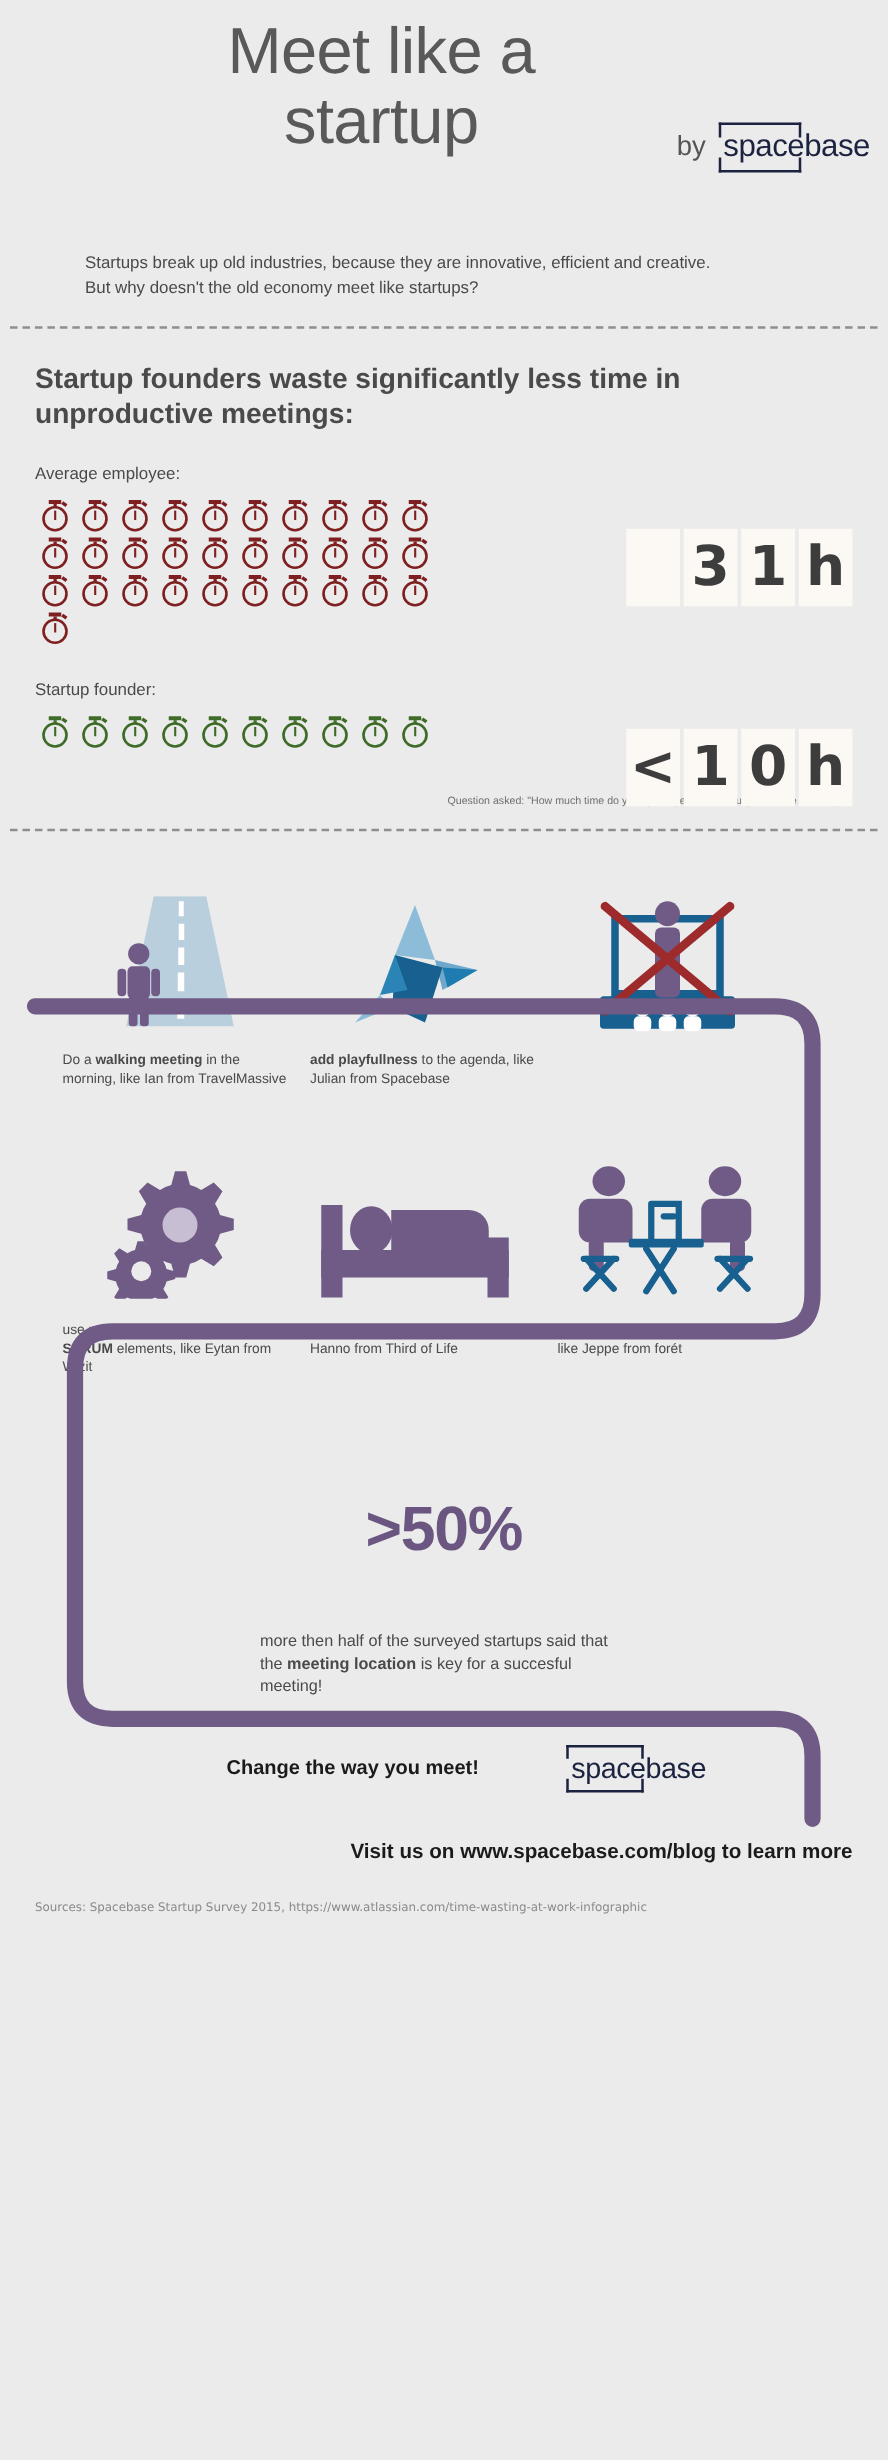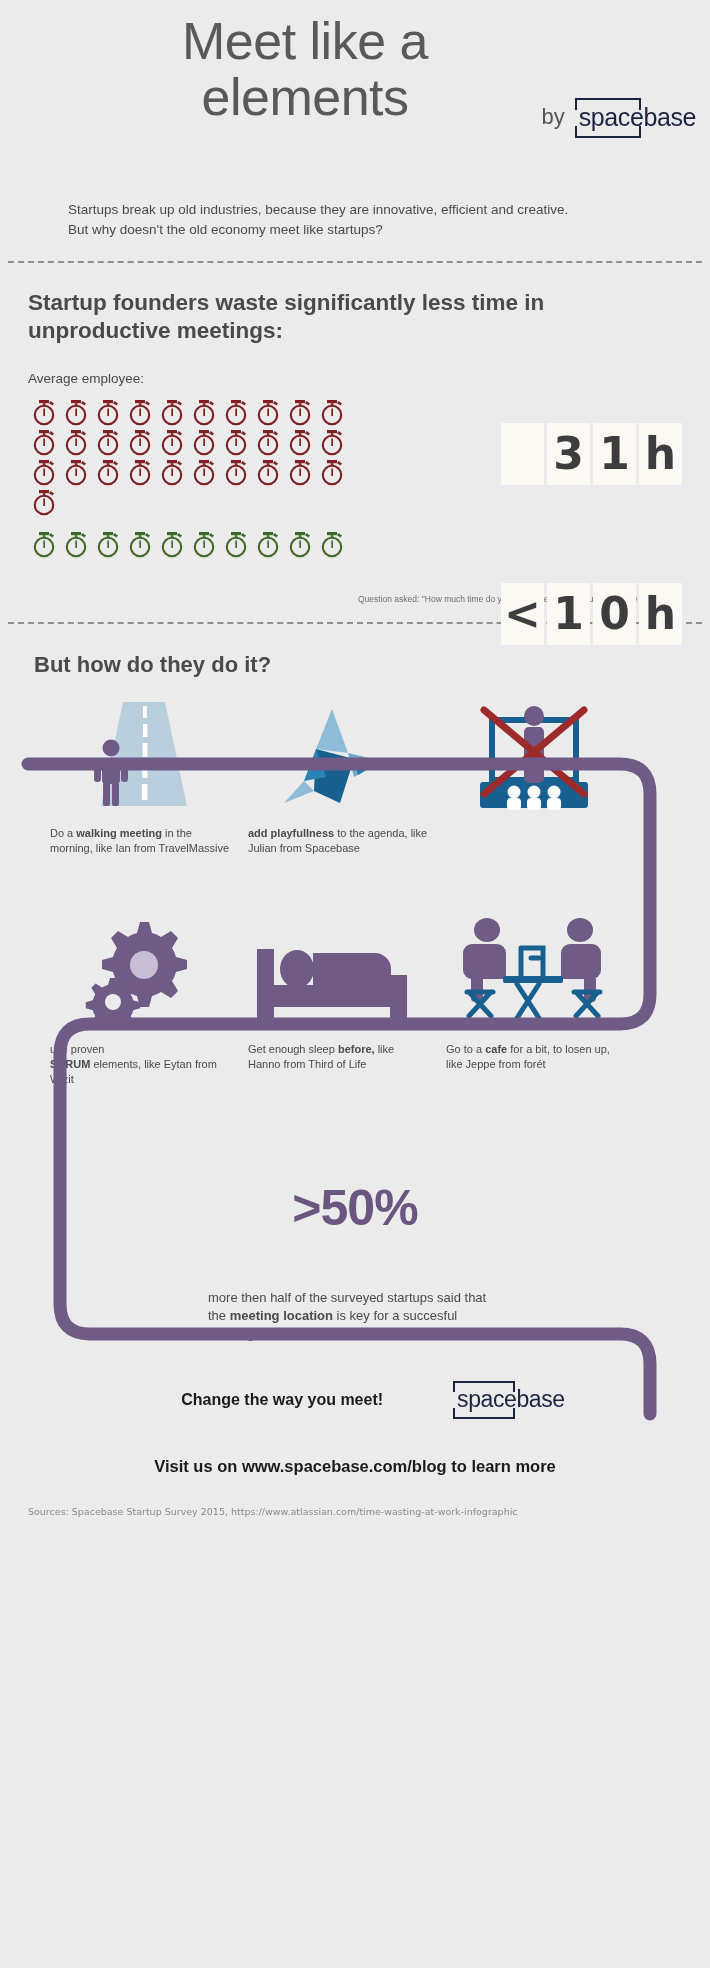--- a/index.html
+++ b/index.html
@@ -213,40 +213,40 @@
     gap: 70px;
     margin-top: 38px;
     padding-left: 40px;
   }
   .cta-text {
     font-size: 16px;
     font-weight: bold;
     color: #1b1b1b;
   }
   .visit {
-    text-align: center;
+    text-align: right;
     font-size: 16.5px;
     font-weight: bold;
     color: #1b1b1b;
     margin-top: 38px;
   }
   .sources {
     font-size: 9.5px;
     color: #8a8a8a;
     padding: 30px 0 0 28px;
     font-family: "DejaVu Sans", sans-serif;
   }
 </style>
 </head>
 <body>
 
 <div class="header">
   <div class="title">
     <div>Meet like a</div>
-    <div>elements</div>
+    <div>startup</div>
   </div>
   <div class="by-block">
     <span class="by-word">by</span>
     <span class="sb-logo">
       <span class="sb-word">spacebase</span>
     </span>
   </div>
 </div>
 
 <div class="intro">Startups break up old industries, because they are innovative, efficient and creative. But why doesn't the old economy meet like startups?</div>
@@ -476,20 +476,21 @@
       </svg>
     </div>
 
   <div class="counter" id="counter-employee">
       <div class="cell"></div>
       <div class="cell">3</div>
       <div class="cell">1</div>
       <div class="cell">h</div>
     </div>
 
+  <div class="sub-label">Startup founder:</div>
   <div class="watch-grid" id="founder-watches">
       <svg class="w" viewBox="0 0 32 30">
         <rect x="11" y="2" width="10" height="3.2" fill="#3f6b28"></rect>
         <rect x="22.5" y="3" width="4.2" height="2.6" fill="#3f6b28" transform="rotate(35 22.5 3)"></rect>
         <circle cx="16" cy="17" r="9.2" fill="none" stroke="#3f6b28" stroke-width="2.1"></circle>
         <rect x="14.8" y="5.2" width="2.6" height="3" fill="#3f6b28"></rect>
         <rect x="15.3" y="10.5" width="1.7" height="7.5" fill="#3f6b28"></rect>
       </svg>
       <svg class="w" viewBox="0 0 32 30">
         <rect x="11" y="2" width="10" height="3.2" fill="#3f6b28"></rect>
@@ -561,21 +562,20 @@
       <div class="cell">1</div>
       <div class="cell">0</div>
       <div class="cell">h</div>
     </div>
 </div>
 
 <div class="question-note">Question asked: "How much time do you spend per month in unproductive meetings?"</div>
 <div class="divider2"></div>
 
 <div class="section2">
-  <div class="sec-head2">But how do they do it?</div>
 
   <svg class="snake" width="710" height="1080" viewBox="0 0 710 1080">
     <path d="M 28 140 L 620 140 Q 650 140 650 170 L 650 370 Q 650 400 620 400 L 90 400 Q 60 400 60 430 L 60 680 Q 60 710 90 710 L 620 710 Q 650 710 650 740 L 650 790" fill="none" stroke="#6f5b85" stroke-width="13" stroke-linecap="round"></path>
   </svg>
 
   <div class="icon-row">
     <div class="icon-cell">
       <svg width="120" height="110" viewBox="0 0 120 110">
         <polygon points="46,0 88,0 110,104 24,104" fill="#b9cfdd"></polygon>
         <g fill="#ffffff">

